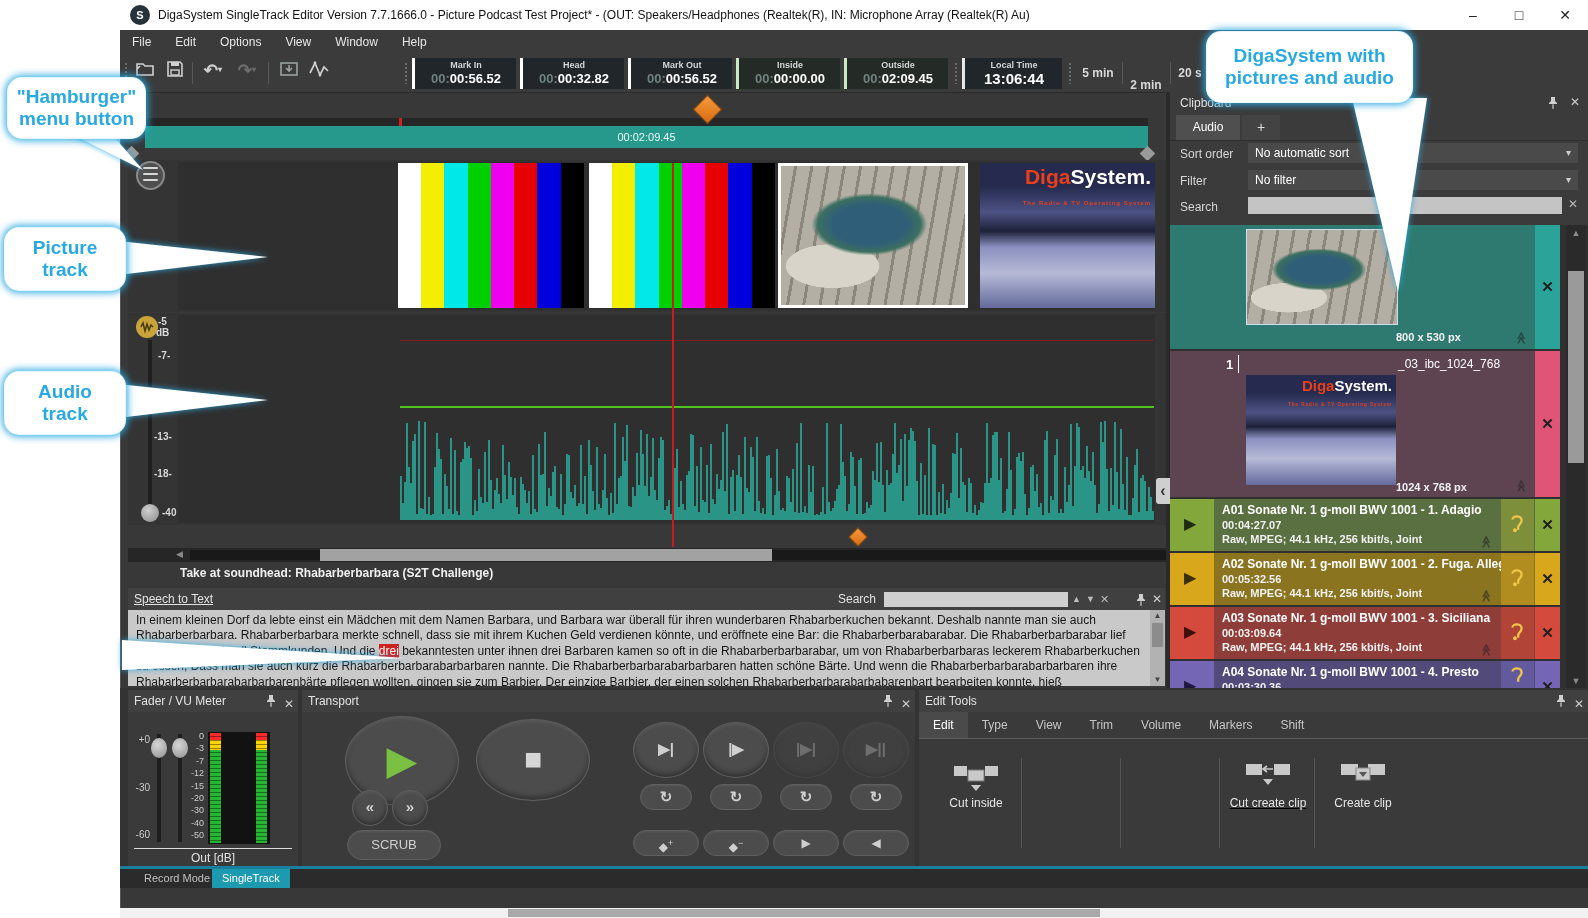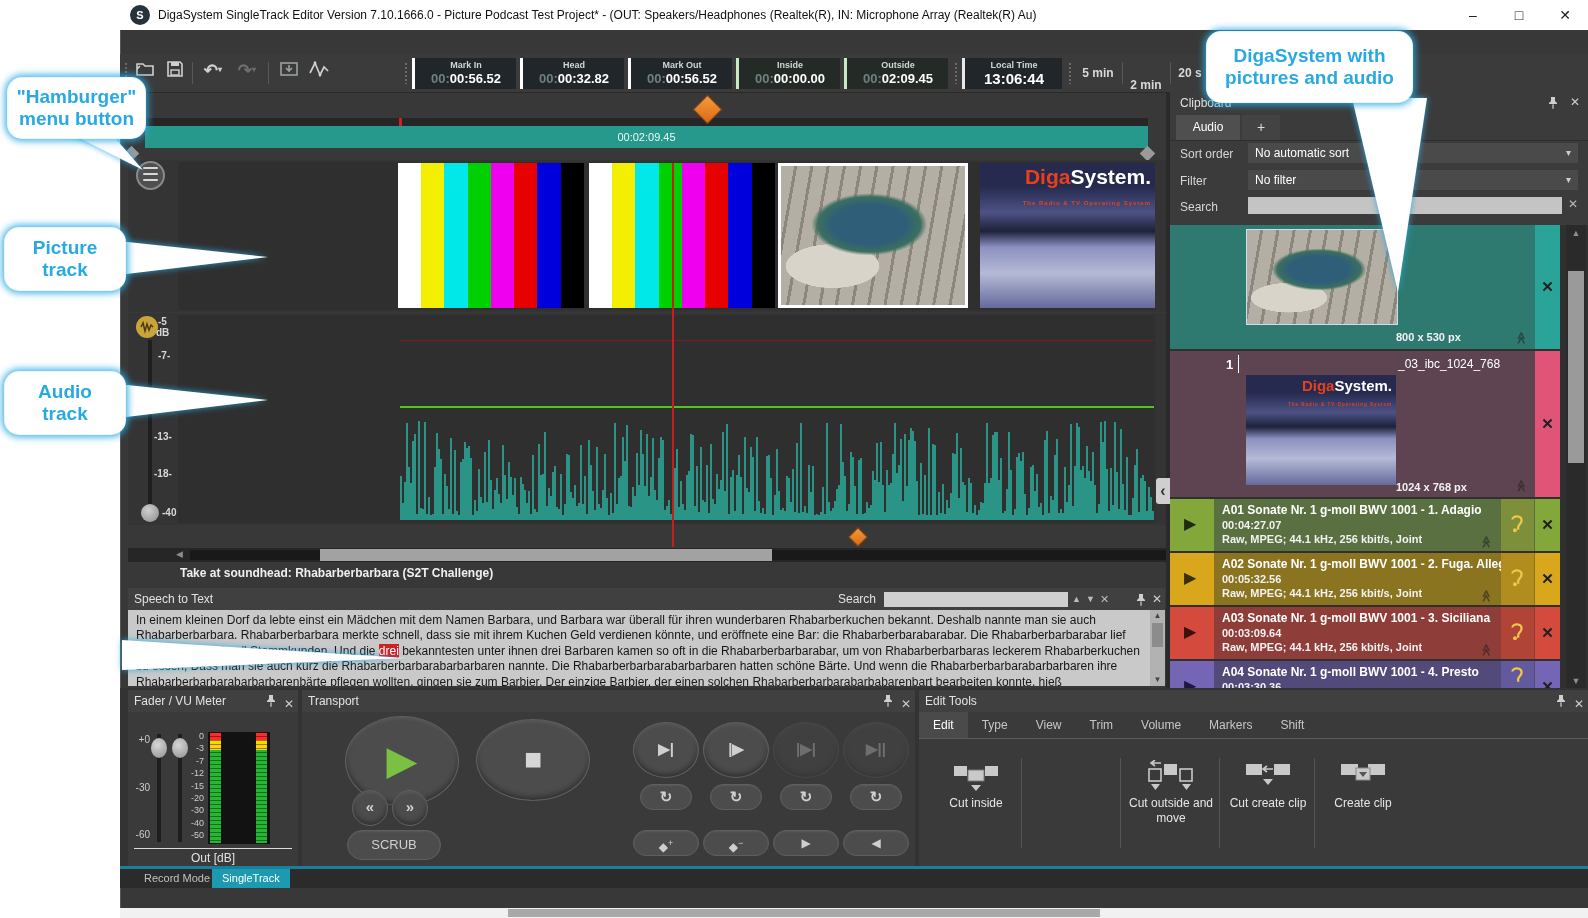--- a/index.html
+++ b/index.html
@@ -73,26 +73,34 @@
   .sseg{border-left:1px solid #4a4a4a;padding:0 9px;line-height:20px;display:inline-block;}
 </style>
 </head>
 <body>
 
 <div class="stage">
   <div class="app"></div>
 
   <div class="titlebar">
     <div class="appicon">S</div>
-    <div class="abs" style="left:38px;top:8px;white-space:nowrap;">DigaSystem SingleTrack Editor Version 7.10.1666.0 - Picture Podcast Test Project* - (OUT: Speakers/Headphones (Realtek(R), IN: Microphone Array (Realtek(R) Au)</div>
+    <div class="abs" style="left:38px;top:8px;white-space:nowrap;">DigaSystem SingleTrack Editor Version 7.7.1666.0 - Picture Podcast Test Project* - (OUT: Speakers/Headphones (Realtek(R), IN: Microphone Array (Realtek(R) Au)</div>
     <div class="wbtn" style="right:92px;">–</div>
     <div class="wbtn" style="right:46px;">□</div>
     <div class="wbtn" style="right:0;">✕</div>
   </div>
 
+  <div class="menubar">
+    <span>File</span>
+    <span>Edit</span>
+    <span>Options</span>
+    <span>View</span>
+    <span>Window</span>
+    <span>Help</span>
+  </div>
 
   <div class="toolbar">
     <div class="grip" style="left:4px;"></div>
     <div class="tbtn" style="left:12px;">
       <svg width="20" height="18" viewBox="0 0 20 18">
           <path d="M2 4 h6 l2 2 h8 v9 H2 Z M2 9 l3-3" fill="none" stroke="#d0d0d0" stroke-width="1.6"></path>
         </svg>
     </div>
     <div class="tbtn" style="left:42px;">
       <svg width="18" height="18" viewBox="0 0 18 18">
@@ -587,21 +595,21 @@
 
   <div class="abs" style="left:128px;top:548px;width:1038px;height:14px;background:#262626;">
     <span class="abs" style="left:48px;top:1px;color:#8a8a8a;font-size:9px;">◀</span>
     <span class="abs" style="right:22px;top:1px;color:#8a8a8a;font-size:9px;">▶</span>
     <div class="abs" style="left:62px;top:2px;width:1080px;height:10px;background:#191919;max-width:1080px;"></div>
     <div class="abs" style="left:192px;top:1px;width:452px;height:12px;background:#a2a2a2;"></div>
   </div>
   <div class="abs" style="left:180px;top:566px;font-size:12px;font-weight:bold;color:#f0f0f0;">Take at soundhead: Rhabarberbarbara (S2T Challenge)</div>
 
   <div class="phdr" style="left:128px;top:588px;width:1037px;">
-    <span style="margin-left:6px;">Speech to Text</span>
+    <span style="margin-left:6px;text-decoration:underline;">Speech to Text</span>
     <span class="abs" style="left:710px;">Search</span>
     <input class="abs" style="left: 756px; top: 4px; width: 180px; height: 13px; border: 0px; background: rgb(207, 207, 207);">
     <span class="abs" style="left:944px;font-size:9px;color:#bdbdbd;">▲</span>
     <span class="abs" style="left:958px;font-size:9px;color:#bdbdbd;">▼</span>
     <span class="abs" style="left:972px;font-size:11px;color:#bdbdbd;">✕</span>
     <span class="abs" style="left:1008px;top:4px;"><svg width="10" height="14" viewBox="0 0 10 14">
           <path d="M3 1 h4 v4 l2 2 v1 H1 V7 l2 -2 Z" fill="#cfcfcf"></path>
           <rect x="4.4" y="8.4" width="1.2" height="4.4" fill="#cfcfcf"></rect>
         </svg></span>
     <span class="abs" style="left:1024px;font-size:12px;color:#cfcfcf;">✕</span>
@@ -831,32 +839,21 @@
 
     <div class="abs" style="left:12px;top:48px;width:90px;text-align:center;">
       <svg width="44" height="32" viewBox="0 0 44 32">
           <rect x="0" y="6" width="13" height="10" fill="#c9c9c9"></rect>
           <rect x="31" y="6" width="13" height="10" fill="#c9c9c9"></rect>
           <rect x="14" y="10" width="16" height="11" fill="#c9c9c9" stroke="#7a7a7a"></rect>
           <path d="M17 25 h10 l-5 6 Z" fill="#c9c9c9"></path>
         </svg>
       <div class="tool-label">Cut inside</div>
     </div>
-    <div class="abs" style="left:204px;top:48px;width:96px;text-align:center;">
-      <svg width="46" height="32" viewBox="0 0 46 32">
-          <path d="M13 3 h-9 m3 -3 l-4 3 l4 3" stroke="#c9c9c9" stroke-width="1.6" fill="none"></path>
-          <rect x="1" y="9" width="12" height="12" fill="none" stroke="#c9c9c9" stroke-width="1.6"></rect>
-          <rect x="16" y="4" width="13" height="11" fill="#c9c9c9"></rect>
-          <rect x="32" y="9" width="12" height="12" fill="none" stroke="#c9c9c9" stroke-width="1.6"></rect>
-          <path d="M3 24 h9 l-4.5 6 Z" fill="#c9c9c9"></path>
-          <path d="M34 24 h9 l-4.5 6 Z" fill="#c9c9c9"></path>
-        </svg>
-      <div class="tool-label">Cut outside and move</div>
-    </div>
-    <div class="abs" style="left:303px;top:48px;width:92px;text-align:center;">
+    <div class="abs" style="left:303px;top:48px;width:92px;text-align:center;text-decoration:underline;">
       <svg width="44" height="32" viewBox="0 0 44 32">
           <rect x="0" y="4" width="16" height="11" fill="#c9c9c9"></rect>
           <rect x="28" y="4" width="16" height="11" fill="#c9c9c9"></rect>
           <path d="M27 9 h-9 m3 -3 l-4 3 l4 3" stroke="#c9c9c9" stroke-width="1.6" fill="none"></path>
           <path d="M17 19 h10 l-5 6 Z" fill="#c9c9c9"></path>
         </svg>
       <div class="tool-label">Cut create clip</div>
     </div>
     <div class="abs" style="left:398px;top:48px;width:92px;text-align:center;">
       <svg width="44" height="32" viewBox="0 0 44 32">

